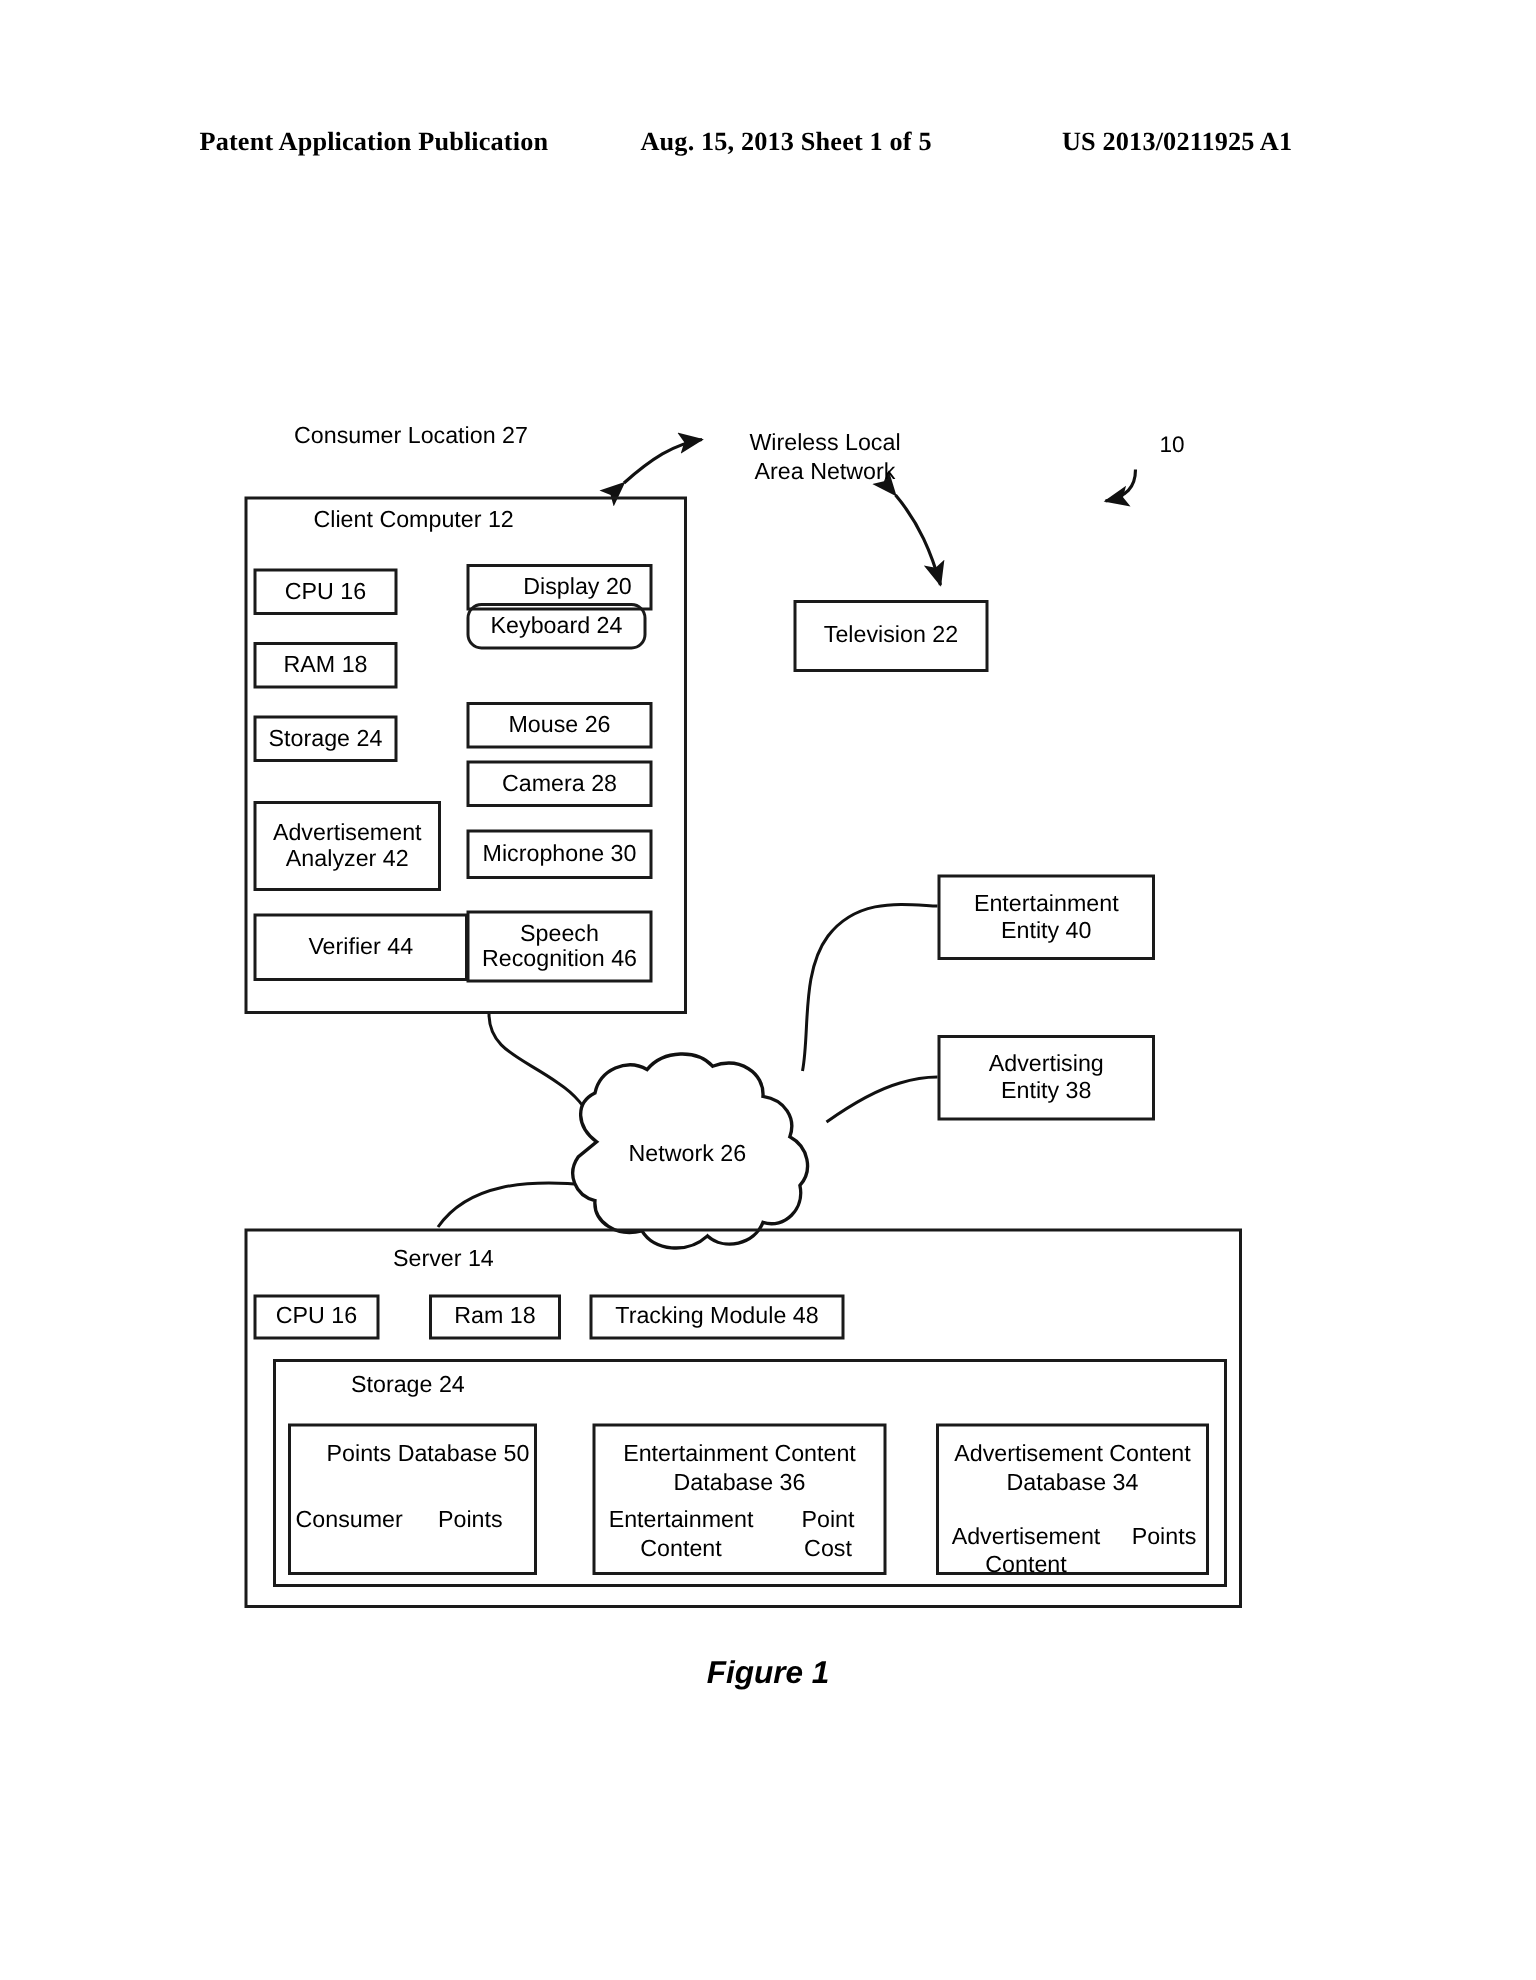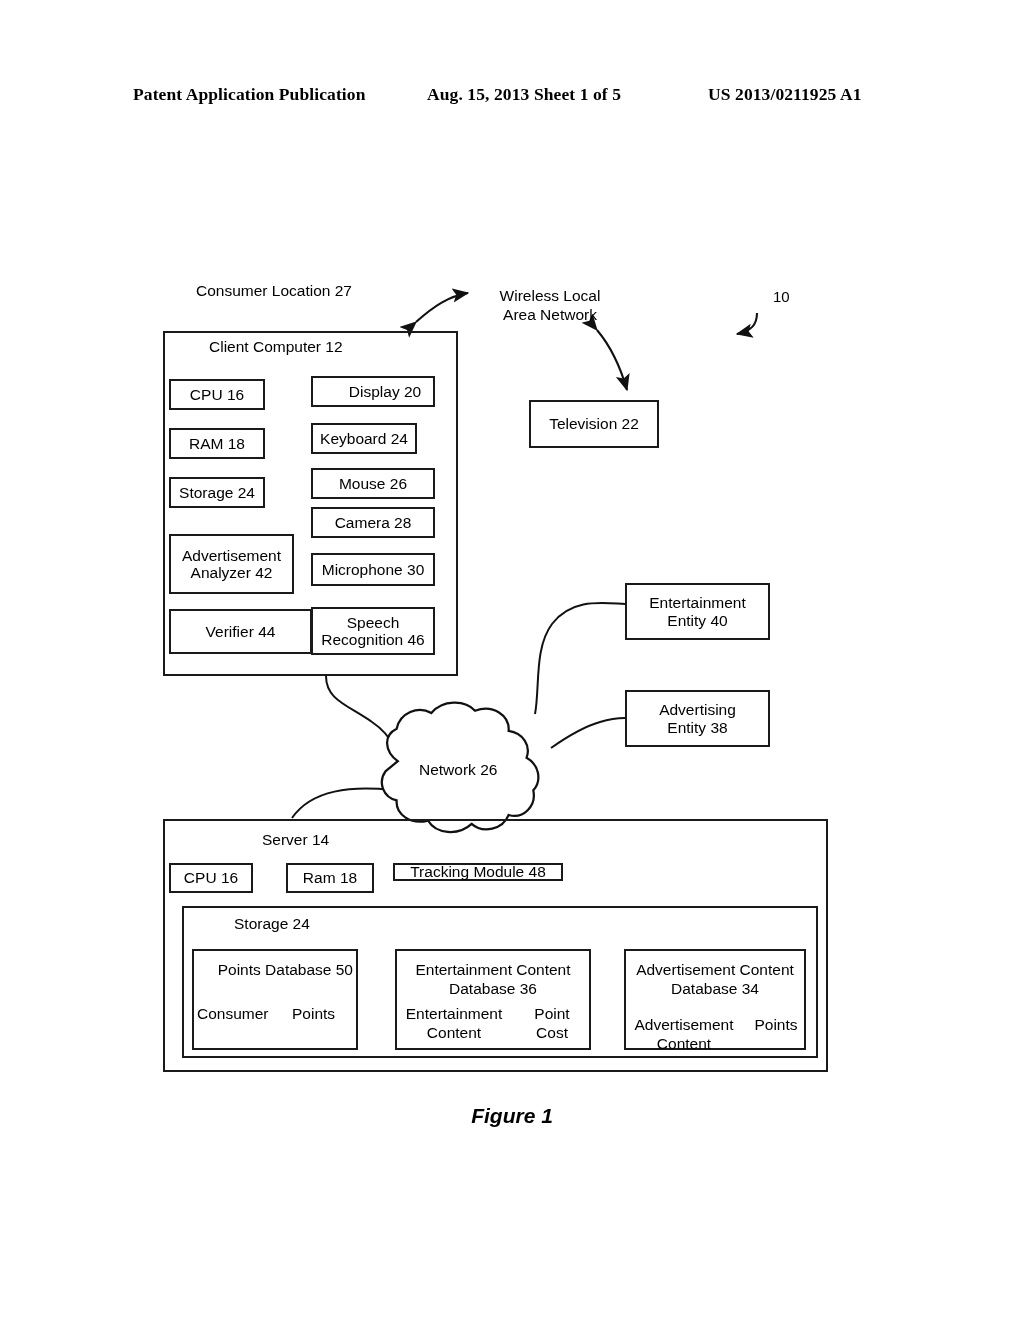--- a/index.html
+++ b/index.html
@@ -138,21 +138,21 @@
 <div class="label" style="left:209px; top:338px;">Client Computer 12</div>
 
 <div class="dbox" style="left:169px; top:379px;  width:96px;  height:31px;">CPU 16</div>
 <div class="dbox" style="left:169px; top:428px;  width:96px;  height:31px;">RAM 18</div>
 <div class="dbox" style="left:169px; top:477px;  width:96px;  height:31px;">Storage 24</div>
 <div class="dbox" style="left:169px; top:534px;  width:125px; height:60px;">Advertisement
 Analyzer 42</div>
 <div class="dbox" style="left:169px; top:609px;  width:143px; height:45px;">Verifier 44</div>
 
 <div class="dbox" style="left:311px; top:376px; width:124px; height:31px;padding-left:24px;">Display 20</div>
-<div class="dbox" style="left:311px; top:423px; width:106px; height:31px;">Keyboard 24</div>
+<div class="dbox" style="left:311px; top:402px; width:120px; height:31px;border-radius:10px;">Keyboard 24</div>
 <div class="dbox" style="left:311px; top:468px; width:124px; height:31px;">Mouse 26</div>
 <div class="dbox" style="left:311px; top:507px; width:124px; height:31px;">Camera 28</div>
 <div class="dbox" style="left:311px; top:553px; width:124px; height:33px;">Microphone 30</div>
 <div class="dbox" style="left:311px; top:607px; width:124px; height:48px;">Speech
 Recognition 46</div>
 
 <div class="dbox" style="left:529px; top:400px; width:130px; height:48px;">Television 22</div>
 
 <div class="dbox" style="left:625px; top:583px; width:145px; height:57px;">Entertainment
 Entity 40</div>
@@ -160,21 +160,21 @@
 Entity 38</div>
 
 <div class="label" style="left:419px; top:761px;">Network 26</div>
 
 <div class="outer" style="left:163px; top:819px; width:665px; height:253px;"></div>
 
 <div class="label" style="left:262px; top:831px;">Server 14</div>
 
 <div class="dbox" style="left:169px; top:863px; width:84px;  height:30px;">CPU 16</div>
 <div class="dbox" style="left:286px; top:863px; width:88px;  height:30px;">Ram 18</div>
-<div class="dbox" style="left:393px; top:863px; width:170px; height:18px;">Tracking Module 48</div>
+<div class="dbox" style="left:393px; top:863px; width:170px; height:30px;">Tracking Module 48</div>
 
 <div class="outer" style="left:182px; top:906px; width:636px; height:152px;"></div>
 <div class="label" style="left:234px; top:915px;">Storage 24</div>
 
 <div class="outer" style="left:192px; top:949px; width:166px; height:101px;"></div>
 <div class="label" style="left:197px; top:961px; width:156px; text-align:right;">Points Database 50</div>
 <div class="label" style="left:197px; top:1005px; text-align:left;">Consumer</div>
 <div class="label" style="left:292px; top:1005px; text-align:left;">Points</div>
 
 <div class="outer" style="left:395px; top:949px; width:196px; height:101px;"></div>

